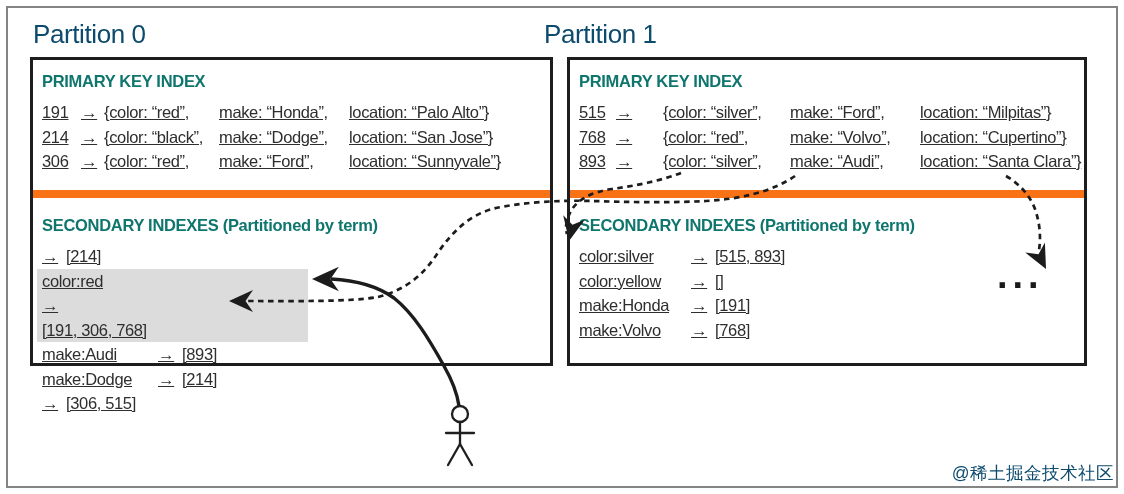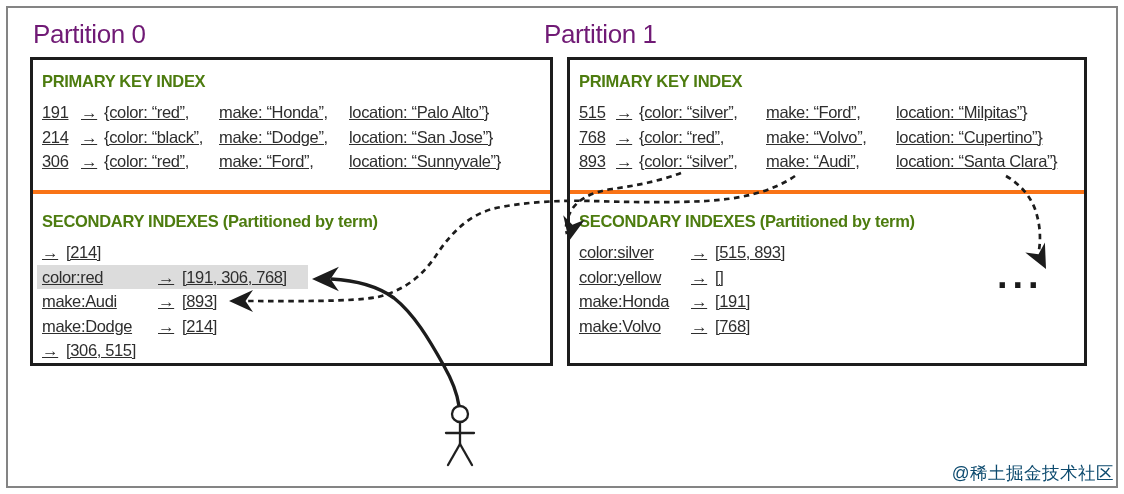--- a/index.html
+++ b/index.html
@@ -3,47 +3,47 @@
 <meta charset="utf-8">
 <style>
   html,body{margin:0;padding:0;background:#fff;}
   .canvas{
     position:relative; width:1124px; height:494px; background:#ffffff;
     font-family:"Liberation Sans", sans-serif; color:#2e2e2e; overflow:hidden;
   }
   .frame{position:absolute; left:6px; top:6px; right:6px; bottom:6px;
     border:2px solid #848484; pointer-events:none;}
   .ptitle{position:absolute; top:20px; font-size:26px; line-height:28px;
-    color:#701a75; letter-spacing:-0.4px;}
+    color:#0c4a6e; letter-spacing:-0.4px;}
   .ptitle.t0{left:33px;}
   .ptitle.t1{left:544px;}
   .pbox{position:absolute; top:57px; height:309px; border:3px solid #1d1d1d;
     background:#fff; box-sizing:border-box;}
   .pbox.b0{left:30px; width:523px;}
   .pbox.b1{left:567px; width:520px;}
   .sec{box-sizing:border-box; padding-left:9px;}
   .sec.primary{height:130px; padding-top:11px;}
-  .sec.secondary{border-top:4px solid #f97316; padding-top:17px;}
-  .heading{font-size:16.5px; font-weight:bold; color:#4d7c0f; line-height:20px;
+  .sec.secondary{border-top:8px solid #f97316; padding-top:17px;}
+  .heading{font-size:16.5px; font-weight:bold; color:#0f766e; line-height:20px;
     letter-spacing:-0.3px; white-space:nowrap;}
   .rows{margin-top:9px;text-decoration:underline;}
   .prow,.srow{display:flex; line-height:24.5px; font-size:16.5px;
     letter-spacing:-0.35px; white-space:nowrap;}
   .pk{display:inline-block;}
   .b0 .pk{width:39px;} .b1 .pk{width:37px;}
   .arr{display:inline-block; width:23px;}
   .fcolor{display:inline-block;}
-  .b0 .fcolor{width:115px;} .b1 .fcolor{width:127px;}
+  .b0 .fcolor{width:115px;} .b1 .fcolor{width:127px;margin-left:24px;}
   .fmake{display:inline-block; width:130px;}
   .floc{display:inline-block;}
   .term{display:inline-block;}
   .b0 .term{width:116px;} .b1 .term{width:112px;}
   .sarr{display:inline-block; width:24px;}
   .srow.hl{background:#dcdcdc; width:271px; margin-left:-5px; padding-left:5px;
-    box-sizing:border-box;}
+    box-sizing:border-box;flex-direction:column;}
   .ellipsis{position:absolute; left:997px; top:256px; font-size:38px;
     font-weight:bold; letter-spacing:5px; color:#1a1a1a; line-height:38px;}
   .caption{position:absolute; left:486px; top:422px; font-size:22.5px;
     color:#222; letter-spacing:-0.3px; white-space:nowrap;}
   .watermark{position:absolute; right:10px; top:461px; font-size:17.5px;
     color:#0c4a6e; letter-spacing:0.5px; white-space:nowrap;}
   svg.overlay{position:absolute; left:0; top:0; pointer-events:none;}
 </style>
 </head>
 <body>

